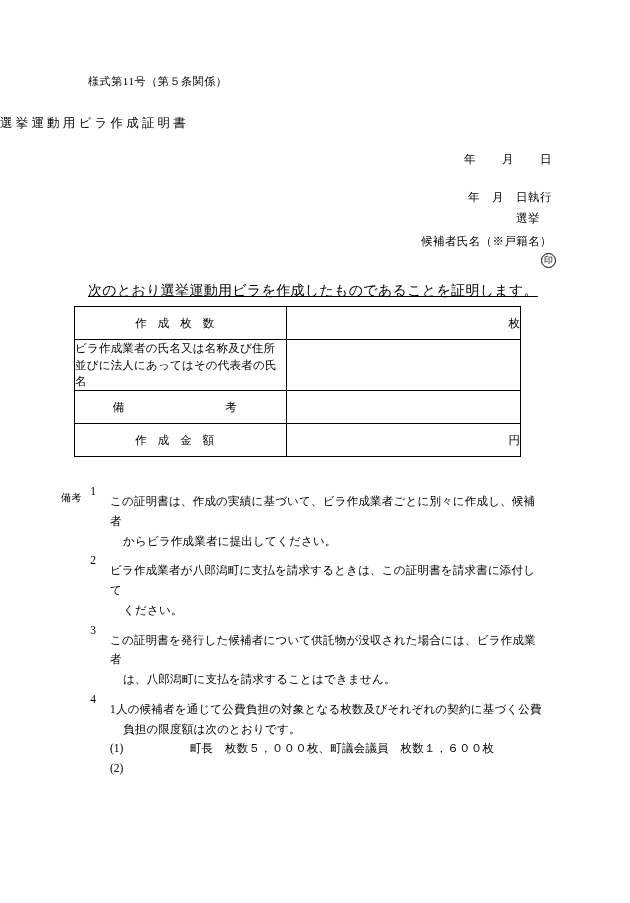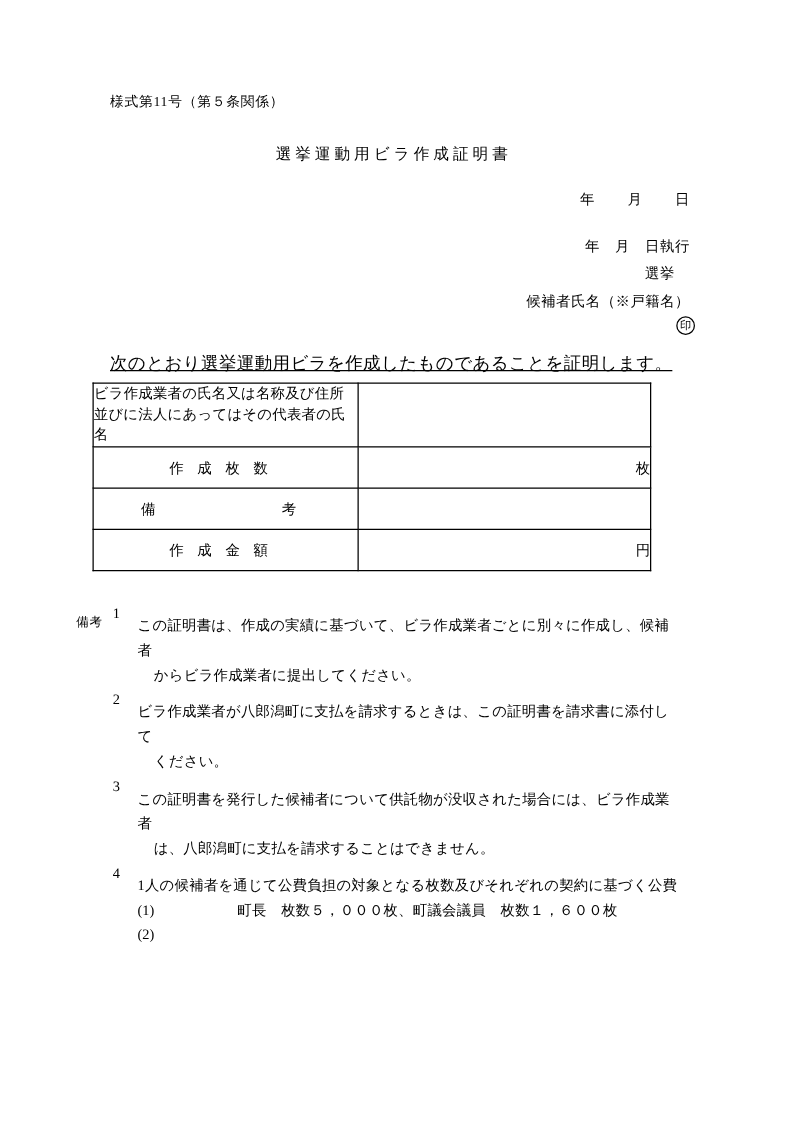--- a/index.html
+++ b/index.html
@@ -27,21 +27,21 @@
     top: 74px;
     font-size: 11px;
     letter-spacing: 0.6px;
     margin-left: 12px;
   }
   .doc-title {
     position: absolute;
     left: 0;
     top: 115px;
     width: 630px;
-    text-align: center;
+    text-align: left;
     font-size: 12.5px;
     letter-spacing: 3.2px;
   }
   .date-line {
     position: absolute;
     right: 78px;
     top: 152px;
     font-size: 11.5px;
     letter-spacing: 0.5px;
   }
@@ -196,26 +196,26 @@
 
   <div class="seal">
     <span class="seal-circle">印</span>
   </div>
 
   <div class="intro">次のとおり選挙運動用ビラを作成したものであることを証明します。</div>
 
   <table class="main">
     <tbody>
         <tr>
+      <td class="label-spaced"><span class="s">作成枚数</span></td>
+      <td class="value">枚</td>
+    </tr>
+    <tr>
       <td class="label-multiline">ビラ作成業者の氏名又は名称及び住所並びに法人にあってはその代表者の氏名</td>
       <td class="value"></td>
-    </tr>
-    <tr>
-      <td class="label-spaced"><span class="s">作成枚数</span></td>
-      <td class="value">枚</td>
     </tr>
     <tr>
       <td class="label-spaced"><span class="s">備　　　　考</span></td>
       <td class="value"></td>
     </tr>
     <tr>
       <td class="label-spaced"><span class="s">作成金額</span></td>
       <td class="value">円</td>
     </tr>
   </tbody>
@@ -246,20 +246,21 @@
       <div class="note-body">
         <span>この証明書を発行した候補者について供託物が没収された場合には、ビラ作成業者</span>
         <span class="cont">は、八郎潟町に支払を請求することはできません。</span>
       </div>
     </div>
 
     <div class="note-row">
       <div class="note-num">4</div>
       <div class="note-body">
         <span>1人の候補者を通じて公費負担の対象となる枚数及びそれぞれの契約に基づく公費</span>
+        <span class="cont">負担の限度額は次のとおりです。</span>
       </div>
     </div>
 
     <div class="sub-row">
       <div class="sub-num">(1)</div>
       <div class="sub-body">町長　枚数５，０００枚、町議会議員　枚数１，６００枚</div>
     </div>
 
     <div class="sub-row">
       <div class="sub-num">(2)</div>

